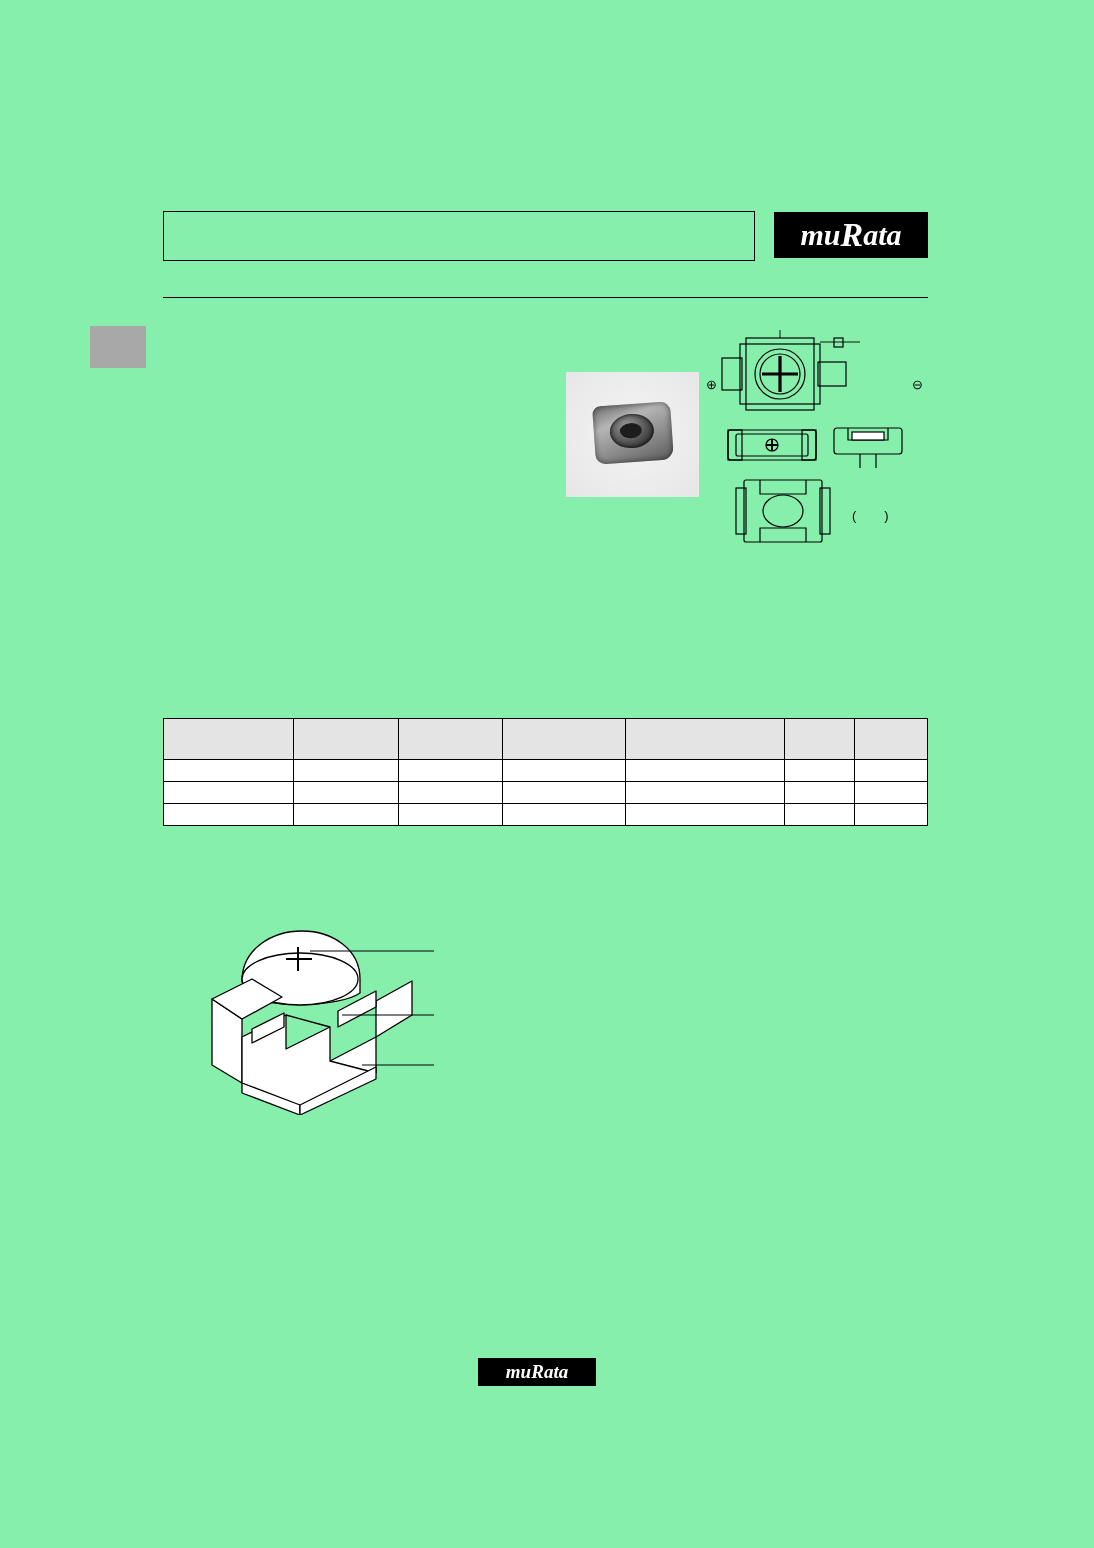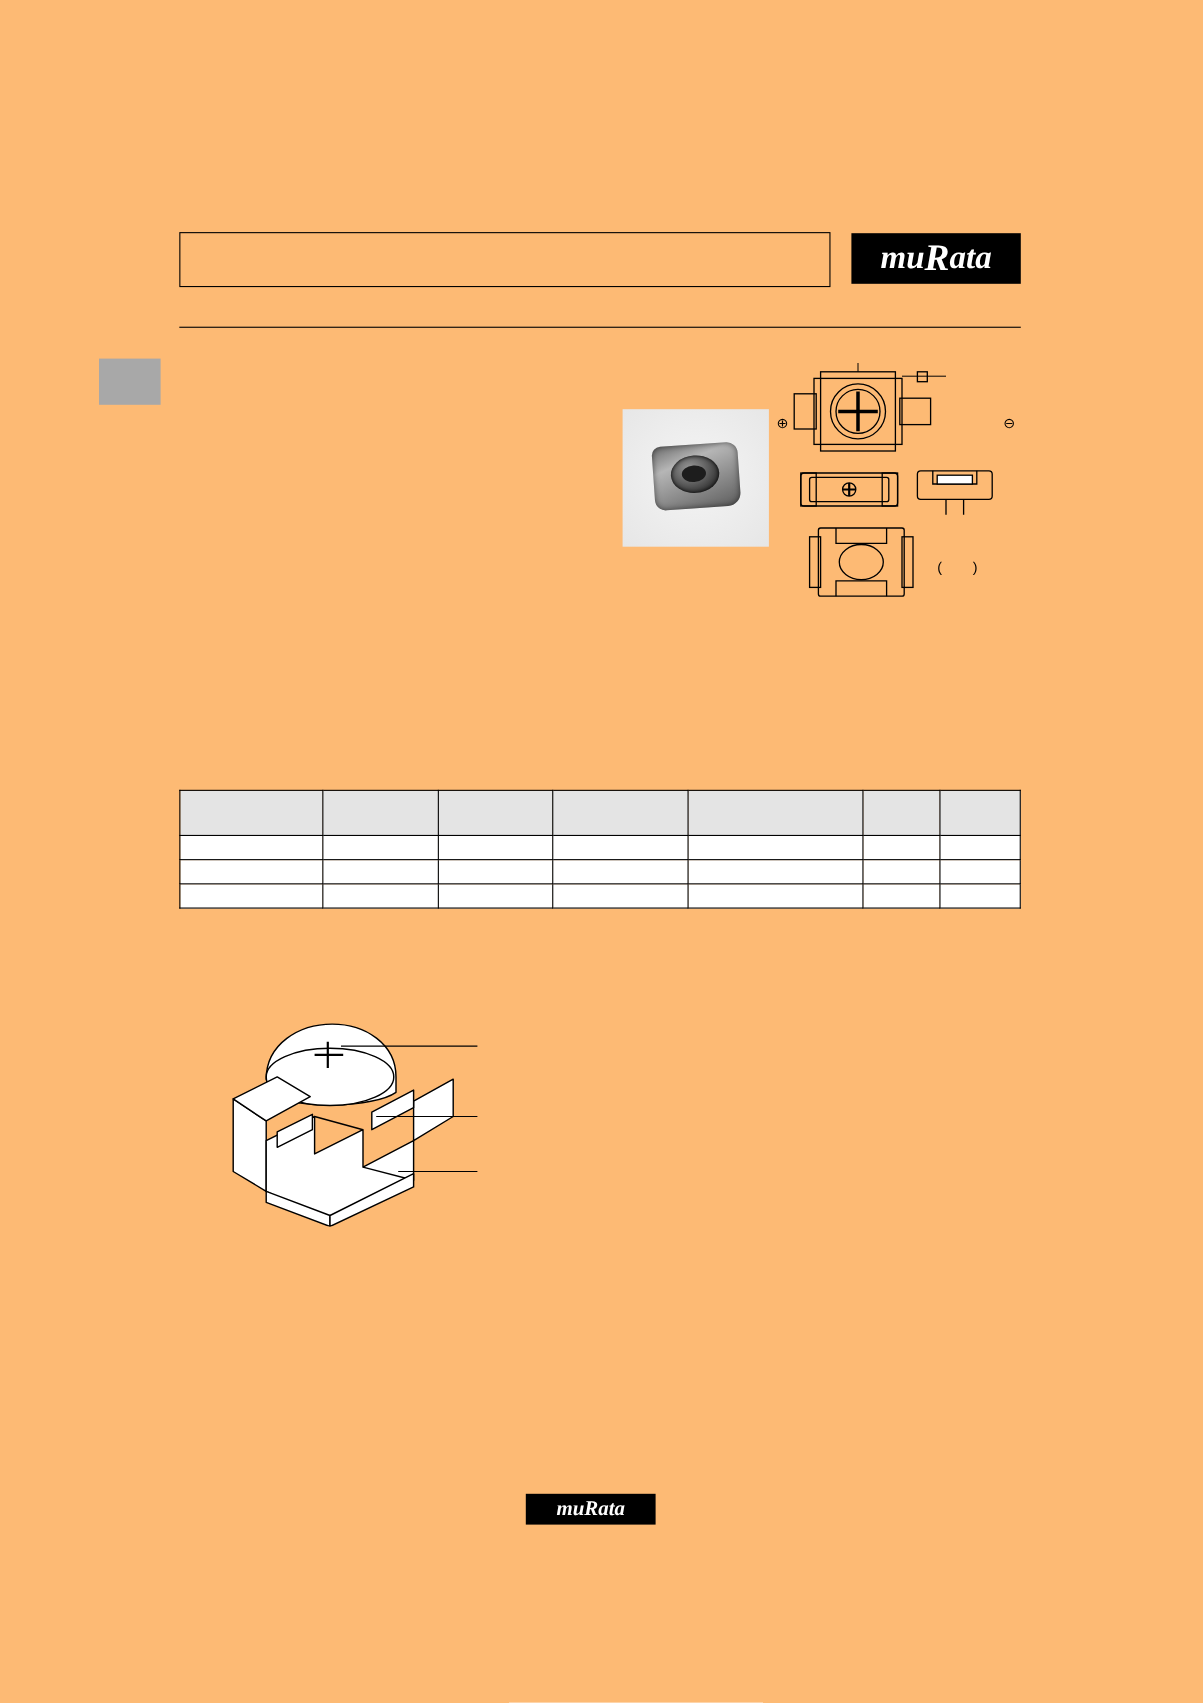--- a/index.html
+++ b/index.html
@@ -8,21 +8,21 @@
     background: #ffffff;
   }
   body {
     font-family: "Liberation Sans", sans-serif;
     color: #000000;
   }
   .page {
     position: relative;
     width: 1094px;
     height: 1548px;
-    background: #fdba74;
+    background: #86efac;
     overflow: hidden;
   }
 
   
   .title-box {
     position: absolute;
     left: 163px;
     top: 211px;
     width: 592px;
     height: 50px;

